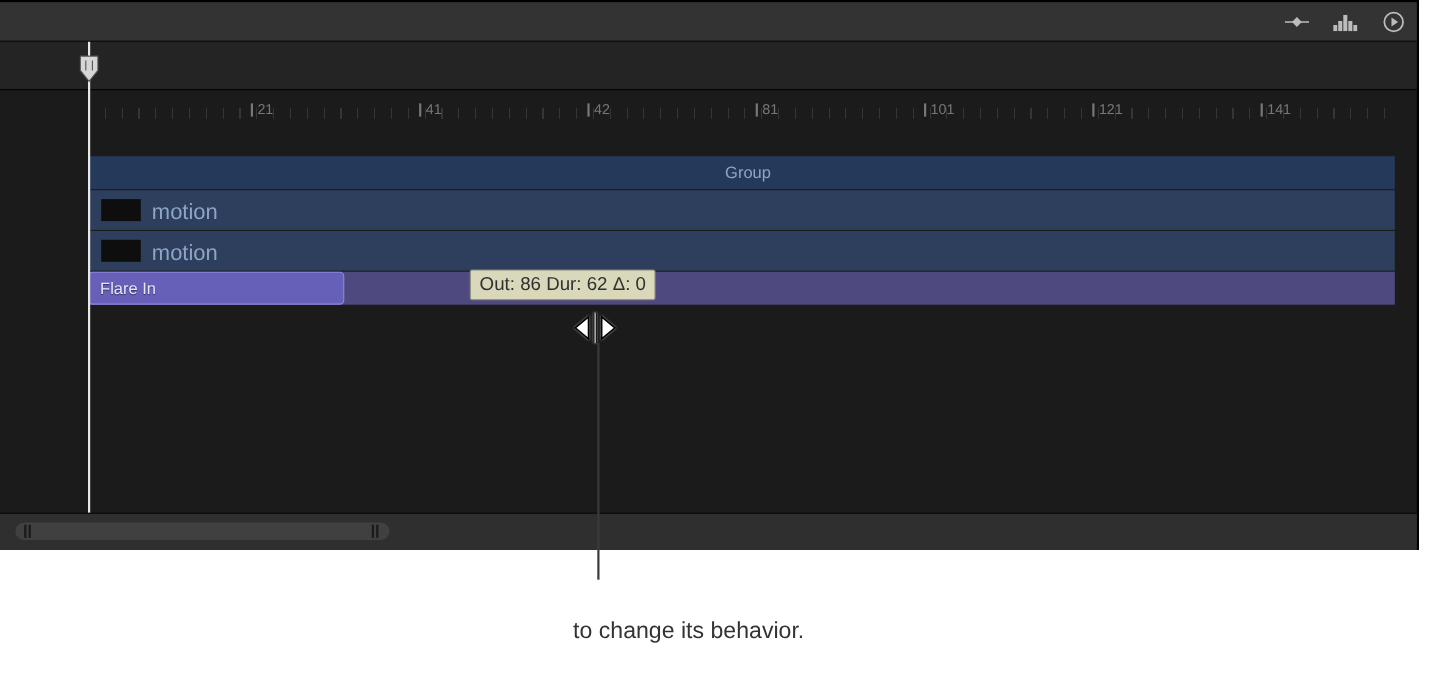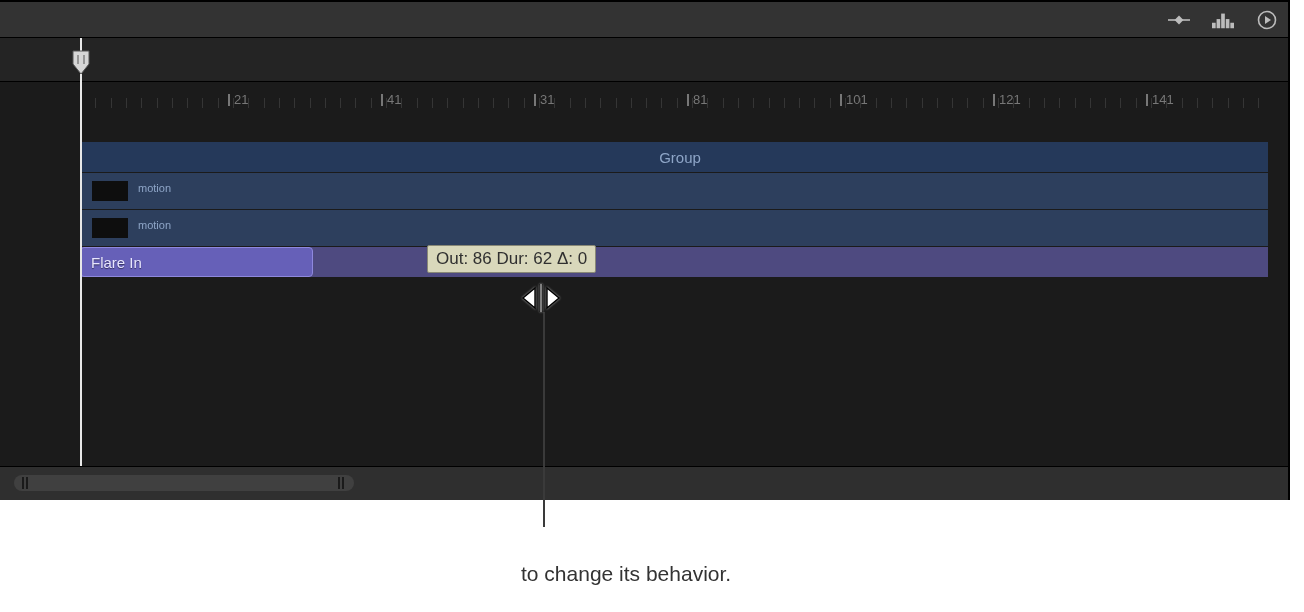--- a/index.html
+++ b/index.html
@@ -112,21 +112,21 @@
   .thumb {
     position:absolute;
     left:12px; top:8px;
     width:36px; height:20px;
     background:#0e0e0e;
   }
   .layer-label {
     position:absolute;
     left:58px; top:9px;
     color:#8ea5c7;
-    font-size:11px;
+    font-size:20px;
   }
   .behavior-row {
     height:30px;
     background:#4e4a80;
     position:relative;
     margin-top:1px;
   }
   .behavior-bar {
     position:absolute;
     left:0; top:0; bottom:0;
@@ -220,21 +220,21 @@
         <polygon points="8,6 8,14 14,10" fill="currentColor"></polygon>
       </svg>
     </div>
   </div>
 
   <div class="ruler-strip">
     <div class="minor-ticks"></div>
     <div class="ruler-ticks" id="ruler-ticks">
         <span class="ruler-label" style="left: 234px;">21</span>
         <span class="ruler-label" style="left: 387px;">41</span>
-        <span class="ruler-label" style="left: 540px;">31</span>
+        <span class="ruler-label" style="left: 540px;">42</span>
         <span class="ruler-label" style="left: 693px;">81</span>
         <span class="ruler-label" style="left: 846px;">101</span>
         <span class="ruler-label" style="left: 999px;">121</span>
         <span class="ruler-label" style="left: 1152px;">141</span>
       </div>
   </div>
 
   <div class="playhead-line"></div>
   <div class="playhead-marker">
     <svg width="18" height="26" viewBox="0 0 18 26">

